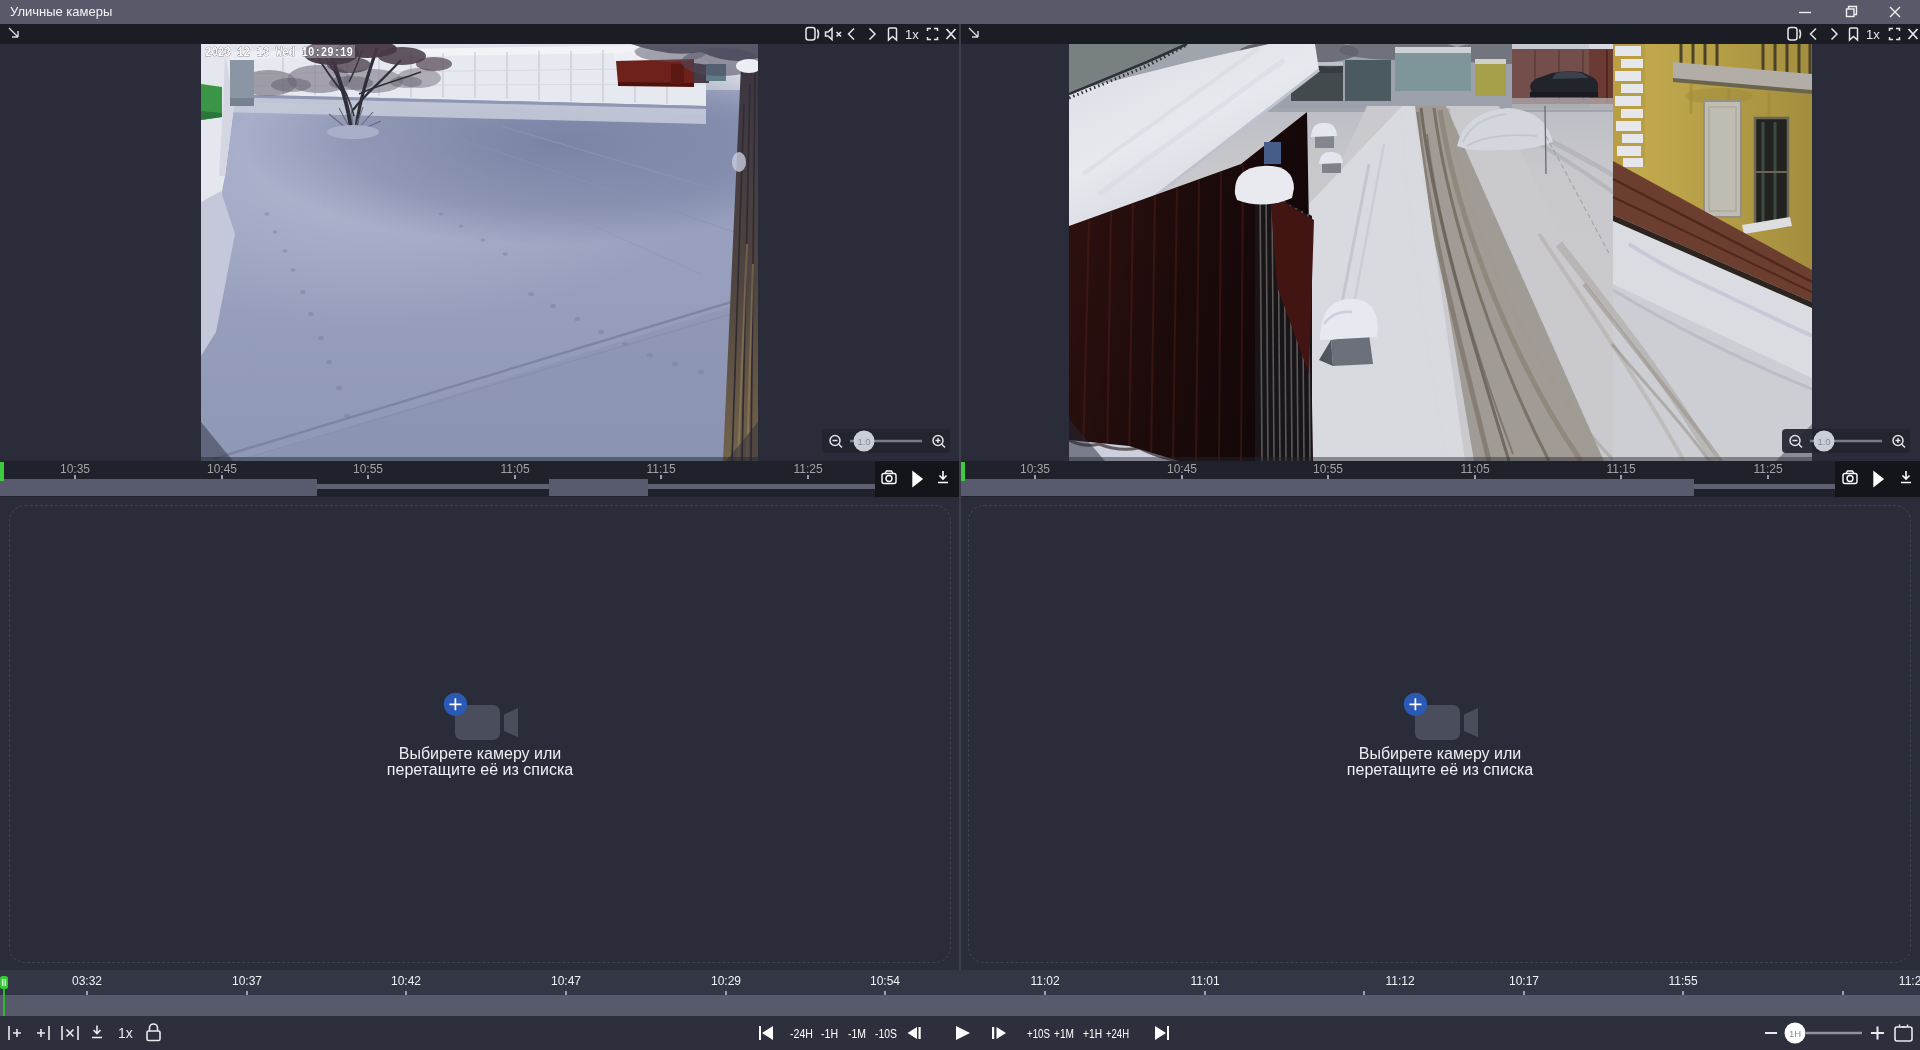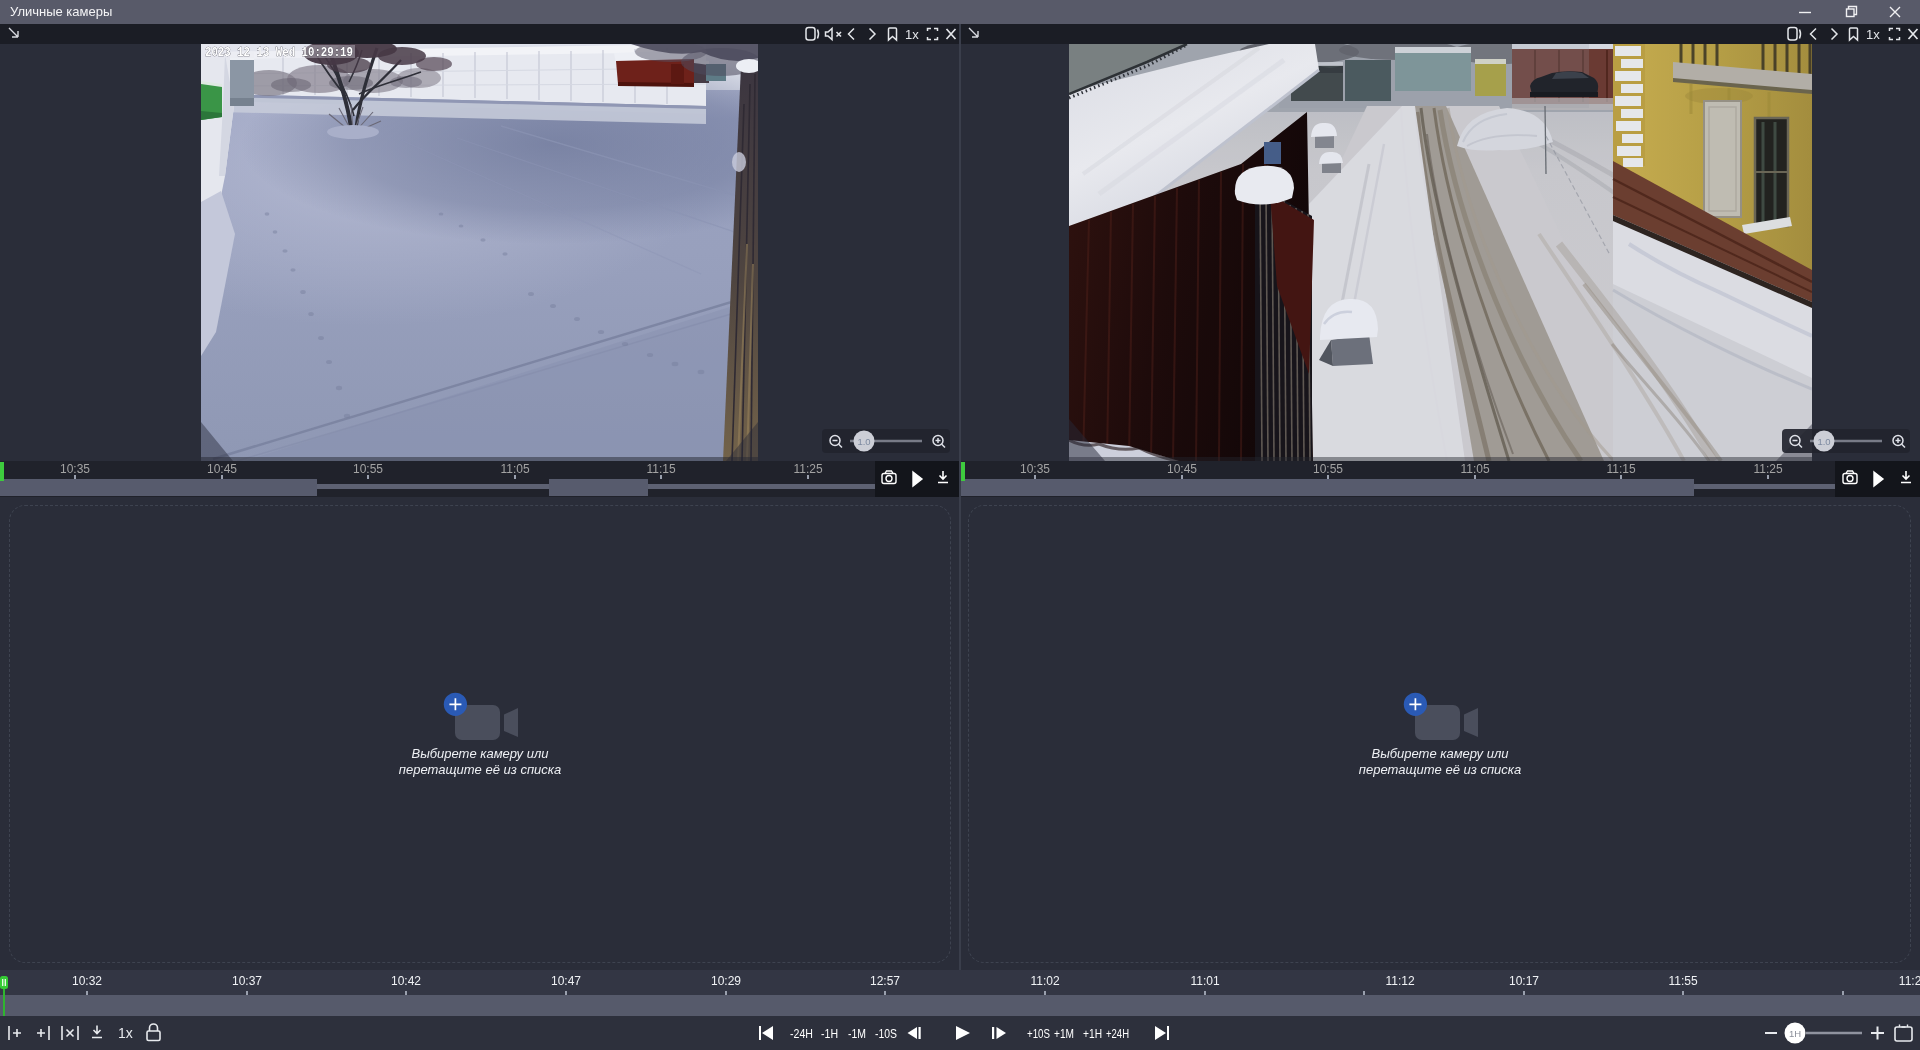--- a/index.html
+++ b/index.html
@@ -13,21 +13,21 @@
 .tlbar{top:479px;height:18px;background:#20222b;}
 .tlabel{font-size:12px;color:#a3a3a3;top:462px;width:50px;text-align:center;}
 .tick{width:2px;height:4px;background:#9aa0ae;top:475px;}
 .blk{top:479px;height:17px;background:#575b6d;}
 .thin{top:484px;height:5px;background:#5d6172;}
 .iconpanel{top:461px;height:36px;background:#13151b;}
 .greenph{top:462px;width:4px;height:19px;background:#3ecb3e;}
 .divider{left:959px;top:24px;width:2px;height:946px;background:#3a3e4b;}
 .bcell{top:499px;height:469px;background:#2a2d39;}
 .dashed{border:1px dashed #3e4350;border-radius:16px;background:transparent;}
-.phtext{font-size:13px;color:#eef0f4;text-align:center;line-height:15.5px;font-style:italic;}
+.phtext{font-size:16px;color:#eef0f4;text-align:center;line-height:15.5px;}
 .gband{left:0;top:970px;width:1920px;height:25px;background:#333644;}
 .glabel{font-size:12px;color:#f0f2f5;top:974px;width:50px;text-align:center;}
 .gtick{width:2px;height:4px;background:#9aa0ae;top:991px;}
 .gbar{left:0;top:995px;width:1920px;height:21px;background:#565a6b;}
 .ctrlbar{left:0;top:1016px;width:1920px;height:34px;background:#2d303c;}
 svg{display:block;}
 </style>
 </head>
 <body>
 <div class="abs titlebar"></div>
@@ -553,26 +553,26 @@
 <div class="abs phtext" style="left:380px;top:746px;width:200px;">Выбирете камеру или<br>перетащите её из списка</div>
 <svg class="abs" style="left:1400px;top:690px;width:85px;height:55px" viewBox="0 0 85 55">
   <rect x="15" y="15" width="45" height="35" rx="7" fill="#4a4e5c"></rect>
   <polygon points="64,24.5 78,18 78,47 64,41" fill="#4a4e5c"></polygon>
   <circle cx="15.4" cy="14.3" r="11.6" fill="#2a5ab5"></circle>
   <path d="M15.4 8.3 v12 M9.4 14.3 h12" stroke="#fff" stroke-width="1.7" fill="none"></path>
 </svg>
 <div class="abs phtext" style="left:1340px;top:746px;width:200px;">Выбирете камеру или<br>перетащите её из списка</div>
 
 <div class="abs gband"></div>
-<div class="abs glabel" style="left:62px;">10:32</div>
+<div class="abs glabel" style="left:62px;">03:32</div>
 <div class="abs glabel" style="left:222px;">10:37</div>
 <div class="abs glabel" style="left:381px;">10:42</div>
 <div class="abs glabel" style="left:541px;">10:47</div>
 <div class="abs glabel" style="left:701px;">10:29</div>
-<div class="abs glabel" style="left:860px;">12:57</div>
+<div class="abs glabel" style="left:860px;">10:54</div>
 <div class="abs glabel" style="left:1020px;">11:02</div>
 <div class="abs glabel" style="left:1180px;">11:01</div>
 <div class="abs glabel" style="left:1375px;">11:12</div>
 <div class="abs glabel" style="left:1499px;">10:17</div>
 <div class="abs glabel" style="left:1658px;">11:55</div>
 <div class="abs glabel" style="left:1878px;text-align:right;">11:27</div>
 <div class="abs gtick" style="left:86px;"></div>
 <div class="abs gtick" style="left:246px;"></div>
 <div class="abs gtick" style="left:405px;"></div>
 <div class="abs gtick" style="left:565px;"></div>

